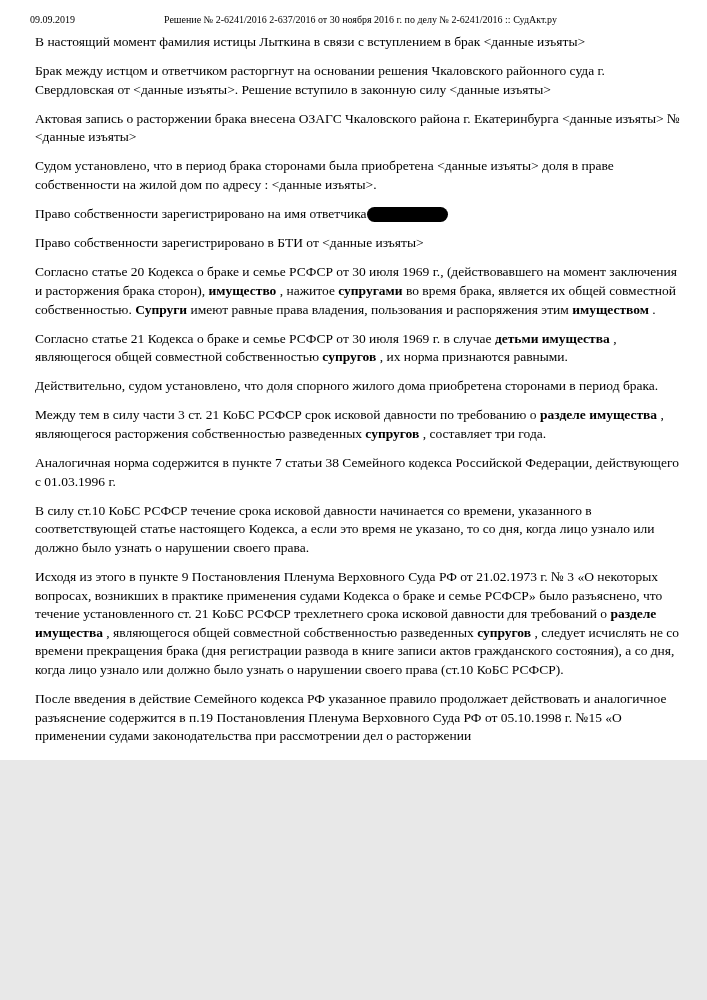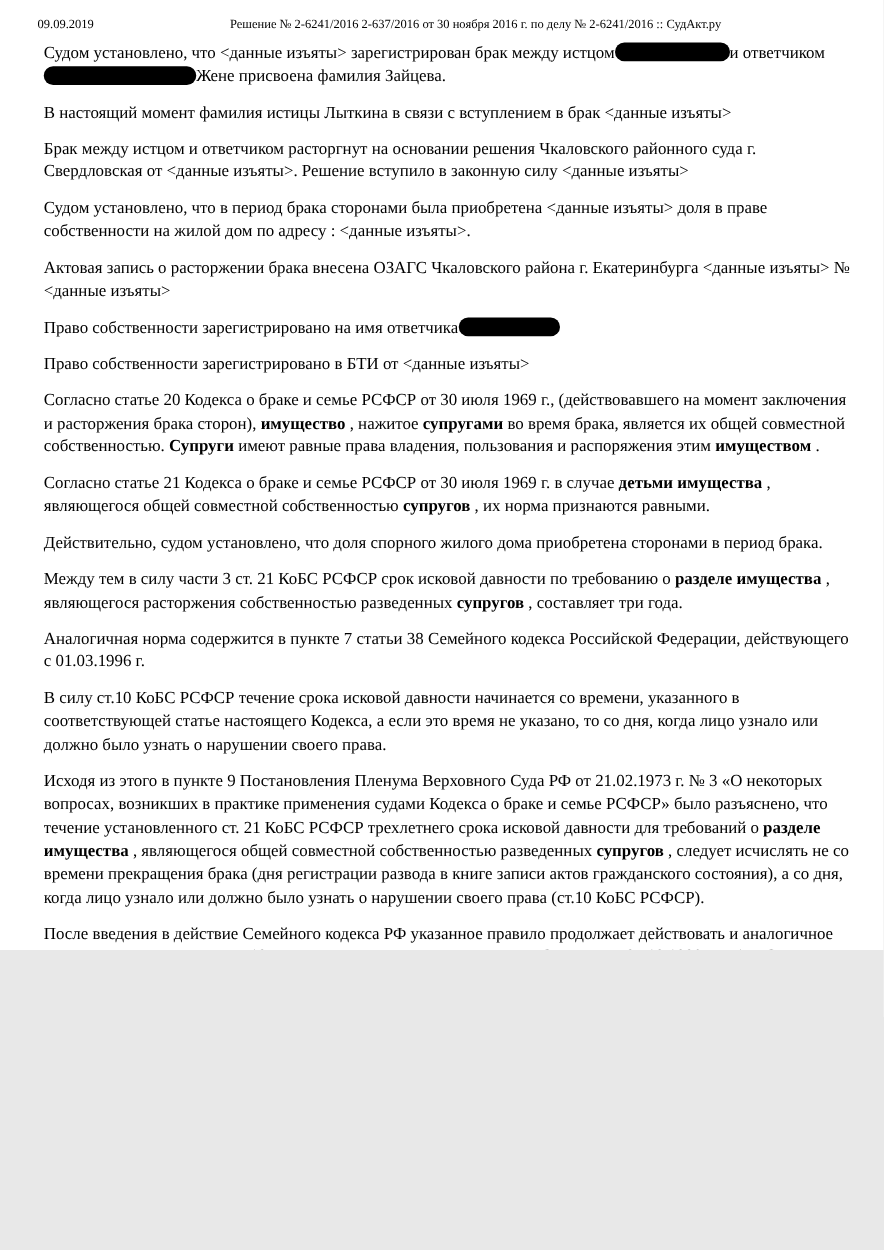--- a/index.html
+++ b/index.html
@@ -18,21 +18,21 @@
     position: absolute;
     top: 13px;
     left: 0;
     width: 100%;
     height: 14px;
     font-size: 10px;
     line-height: 12px;
     color: #000000;
   }
   .print-date { position: absolute; left: 30px; top: 1px; white-space: nowrap; }
-  .print-title { position: absolute; left: 184px; top: 1px; white-space: nowrap; }
+  .print-title { position: absolute; left: 164px; top: 1px; white-space: nowrap; }
   .doc-body {
     position: absolute;
     top: 33px;
     left: 35px;
     width: 652px;
     font-size: 13.5px;
     line-height: 18.6px;
     color: #000000;
     text-align: left;
   }
@@ -67,25 +67,24 @@
 <body>
 
 <div class="page">
 
   <div class="print-header">
     <span class="print-date">09.09.2019</span>
     <span class="print-title">Решение № 2-6241/2016 2-637/2016 от 30 ноября 2016 г. по делу № 2-6241/2016 :: СудАкт.ру</span>
   </div>
 
   <div class="doc-body">
-      <p class="para"><span>Судом установлено, что &lt;данные изъяты&gt; зарегистрирован брак между истцом</span><span class="redact" style="width: 92px;"></span><span>и ответчиком</span><span class="redact" style="width: 122px;"></span><span>Жене присвоена фамилия Зайцева.</span></p>
       <p class="para"><span>В настоящий момент фамилия истицы Лыткина в связи с вступлением в брак &lt;данные изъяты&gt;</span></p>
       <p class="para"><span>Брак между истцом и ответчиком расторгнут на основании решения Чкаловского районного суда г. Свердловская от &lt;данные изъяты&gt;. Решение вступило в законную силу &lt;данные изъяты&gt;</span></p>
+      <p class="para"><span>Актовая запись о расторжении брака внесена ОЗАГС Чкаловского района г. Екатеринбурга &lt;данные изъяты&gt; № &lt;данные изъяты&gt;</span></p>
       <p class="para"><span>Судом установлено, что в период брака сторонами была приобретена &lt;данные изъяты&gt; доля в праве собственности на жилой дом по адресу : &lt;данные изъяты&gt;.</span></p>
-      <p class="para"><span>Актовая запись о расторжении брака внесена ОЗАГС Чкаловского района г. Екатеринбурга &lt;данные изъяты&gt; № &lt;данные изъяты&gt;</span></p>
       <p class="para"><span>Право собственности зарегистрировано на имя ответчика</span><span class="redact" style="width: 81px;"></span></p>
       <p class="para"><span>Право собственности зарегистрировано в БТИ от &lt;данные изъяты&gt;</span></p>
       <p class="para"><span>Согласно статье 20 Кодекса о браке и семье РСФСР от 30 июля 1969 г., (действовавшего на момент заключения и расторжения брака сторон), </span><b>имущество</b><span> , нажитое </span><b>супругами</b><span> во время брака, является их общей совместной собственностью. </span><b>Супруги</b><span> имеют равные права владения, пользования и распоряжения этим </span><b>имуществом</b><span> .</span></p>
       <p class="para"><span>Согласно статье 21 Кодекса о браке и семье РСФСР от 30 июля 1969 г. в случае </span><b>детьми имущества</b><span> , являющегося общей совместной собственностью </span><b>супругов</b><span> , их норма признаются равными.</span></p>
       <p class="para"><span>Действительно, судом установлено, что доля спорного жилого дома приобретена сторонами в период брака.</span></p>
       <p class="para"><span>Между тем в силу части 3 ст. 21 КоБС РСФСР срок исковой давности по требованию о </span><b>разделе имущества</b><span> , являющегося расторжения собственностью разведенных </span><b>супругов</b><span> , составляет три года.</span></p>
       <p class="para"><span>Аналогичная норма содержится в пункте 7 статьи 38 Семейного кодекса Российской Федерации, действующего с 01.03.1996 г.</span></p>
       <p class="para"><span>В силу ст.10 КоБС РСФСР течение срока исковой давности начинается со времени, указанного в соответствующей статье настоящего Кодекса, а если это время не указано, то со дня, когда лицо узнало или должно было узнать о нарушении своего права.</span></p>
       <p class="para"><span>Исходя из этого в пункте 9 Постановления Пленума Верховного Суда РФ от 21.02.1973 г. № 3 «О некоторых вопросах, возникших в практике применения судами Кодекса о браке и семье РСФСР» было разъяснено, что течение установленного ст. 21 КоБС РСФСР трехлетнего срока исковой давности для требований о </span><b>разделе имущества</b><span> , являющегося общей совместной собственностью разведенных </span><b>супругов</b><span> , следует исчислять не со времени прекращения брака (дня регистрации развода в книге записи актов гражданского состояния), а со дня, когда лицо узнало или должно было узнать о нарушении своего права (ст.10 КоБС РСФСР).</span></p>
       <p class="para"><span>После введения в действие Семейного кодекса РФ указанное правило продолжает действовать и аналогичное разъяснение содержится в п.19 Постановления Пленума Верховного Суда РФ от 05.10.1998 г. №15 «О применении судами законодательства при рассмотрении дел о расторжении</span></p>

